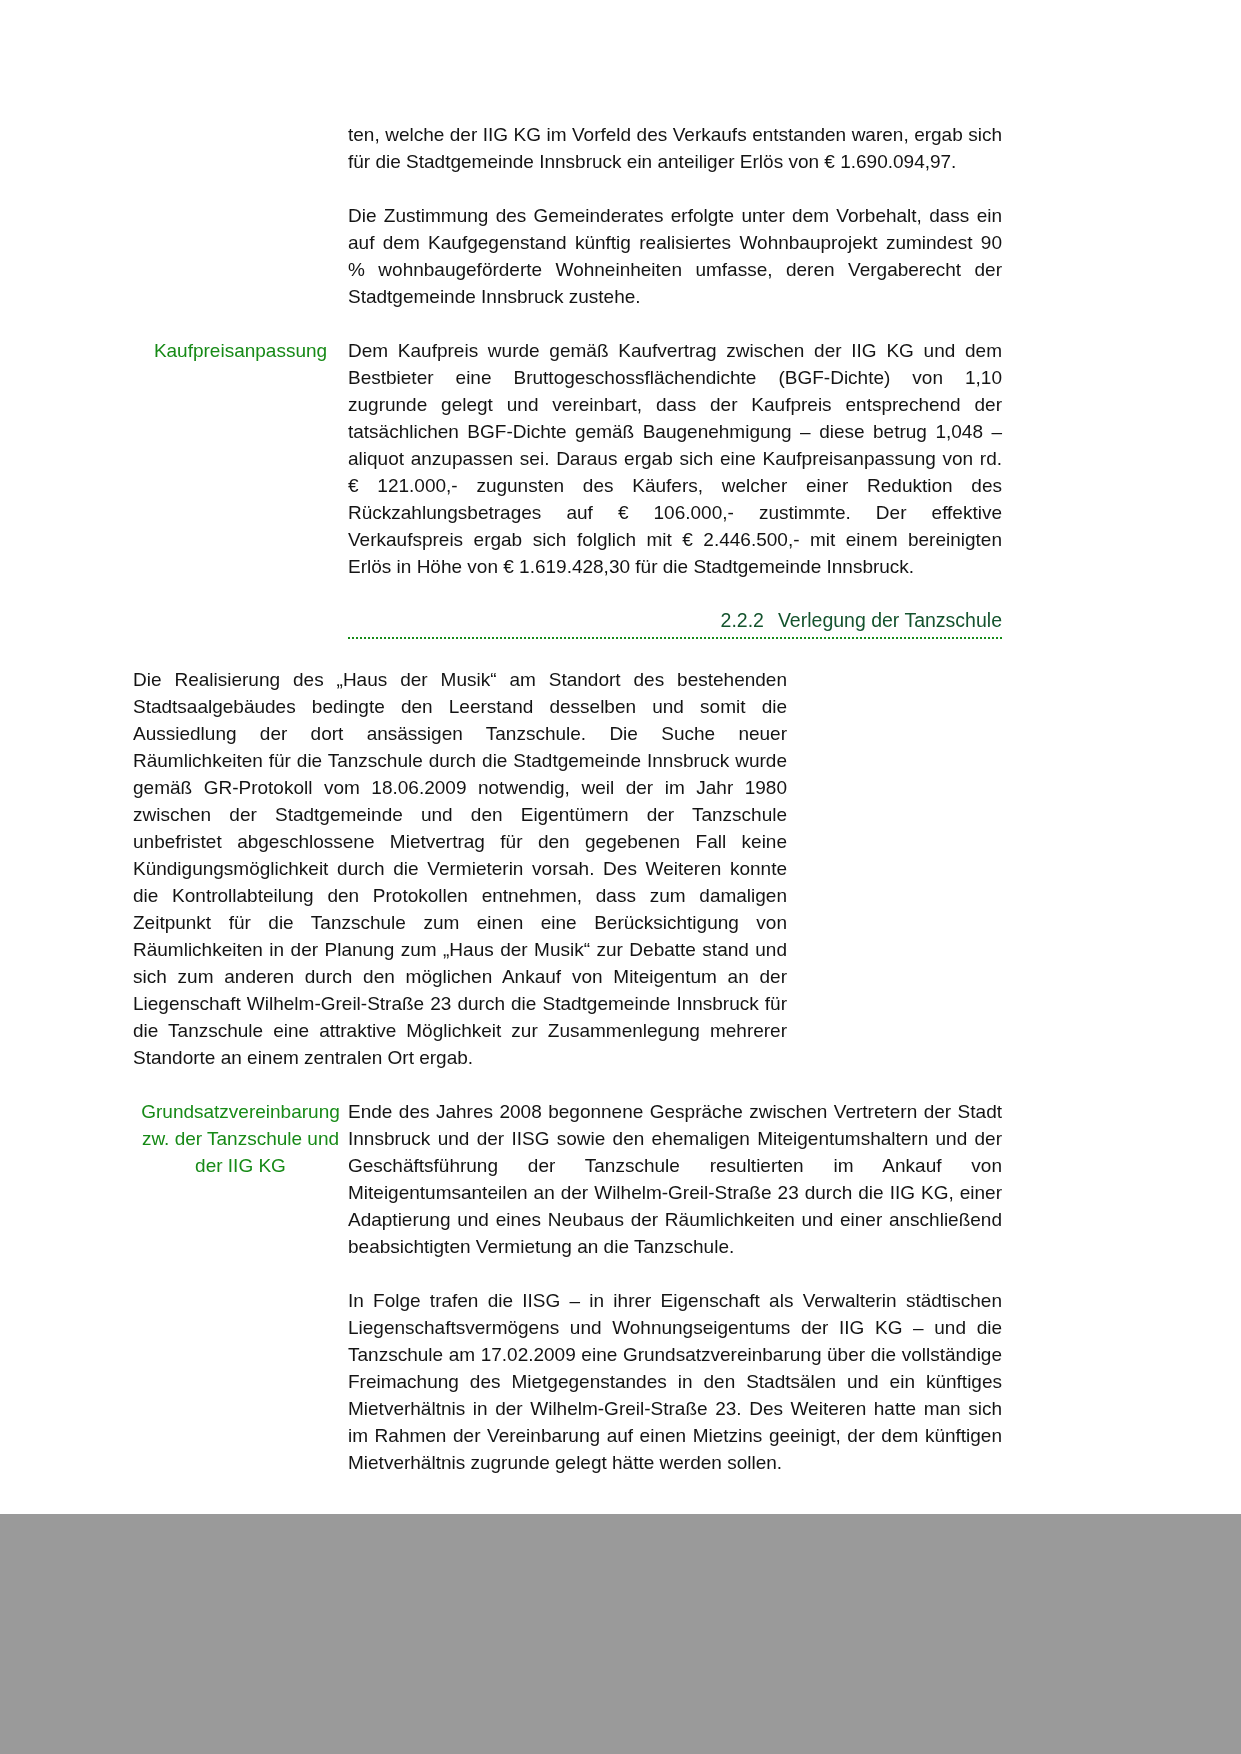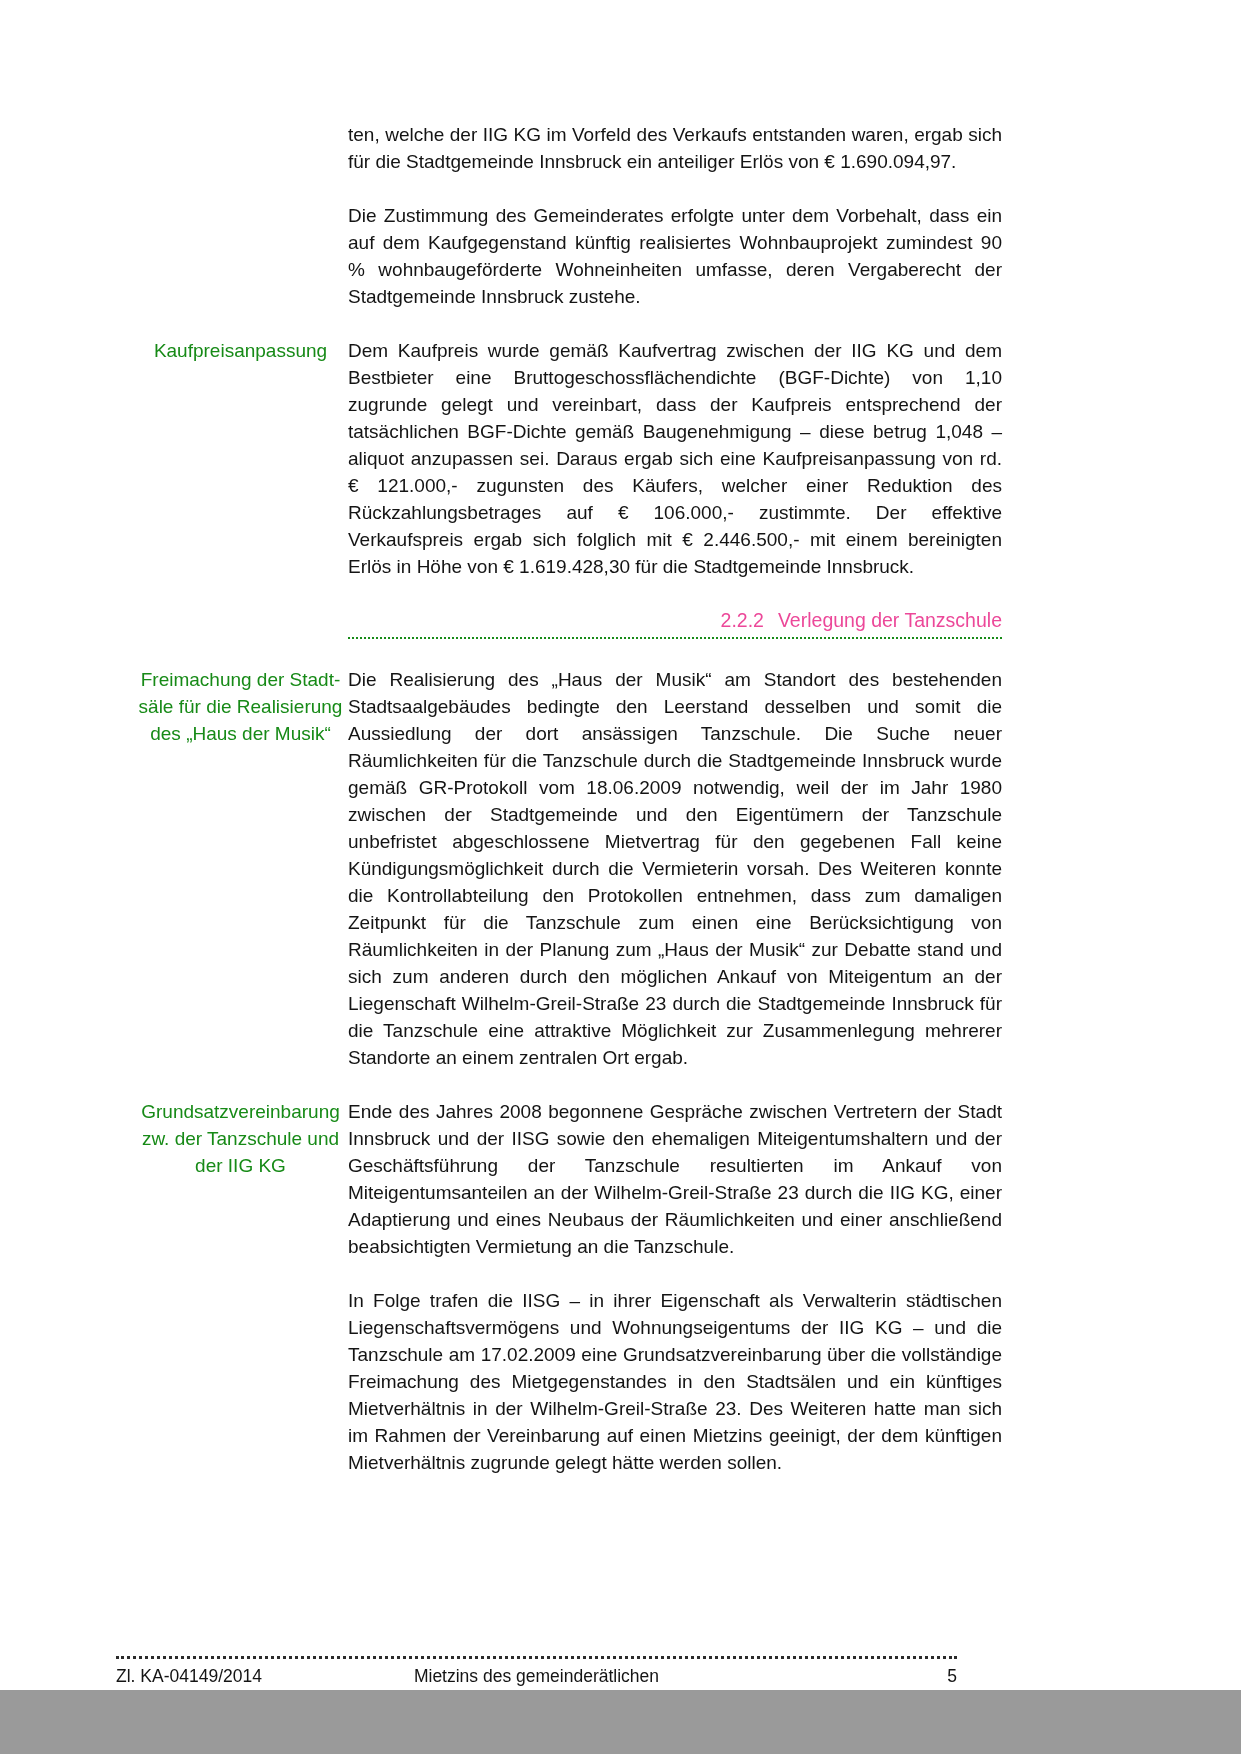--- a/index.html
+++ b/index.html
@@ -1,19 +1,19 @@
 <!DOCTYPE html>
 <html lang="de"><head>
 <meta charset="utf-8">
 <style>
   html, body { margin: 0; padding: 0; background: #9a9a9a; }
   .page {
     position: relative;
     width: 1241px;
-    height: 1690px;
+    height: 1514px;
     margin: 0 auto;
     background: #ffffff;
     font-family: "Liberation Sans", "DejaVu Sans", sans-serif;
     color: #141414;
     overflow: hidden;
   }
   .content {
     position: absolute;
     left: 133px;
     top: 121px;
@@ -41,21 +41,21 @@
   }
   p.body {
     margin: 0;
     font-size: 19px;
     line-height: 27px;
     text-align: justify;
     text-justify: inter-word;
   }
   .section-heading {
     text-align: right;
-    color: #ec4899;
+    color: #14532d;
     font-size: 19.5px;
     line-height: 27px;
     padding-bottom: 3px;
     border-bottom: 2px dotted #178a17;
   }
   .section-heading .sec-num { margin-right: 14px; }
   .footer {
     position: absolute;
     left: 116px;
     top: 1656px;
@@ -103,25 +103,20 @@
     <div class="row">
       <div class="note-col"></div>
       <div class="text-col">
         <div class="section-heading">
           <span class="sec-num">2.2.2</span><span>Verlegung der Tanzschule</span>
         </div>
       </div>
     </div>
 
     <div class="row">
-      <div class="note-col">
-        <div class="margin-note">Freimachung der Stadt-
-säle für die Realisierung
-des „Haus der Musik“</div>
-      </div>
       <div class="text-col">
         <p class="body">Die Realisierung des „Haus der Musik“ am Standort des bestehenden Stadtsaalgebäudes bedingte den Leerstand desselben und somit die Aussiedlung der dort ansässigen Tanzschule. Die Suche neuer Räumlichkeiten für die Tanzschule durch die Stadtgemeinde Innsbruck wurde gemäß GR-Protokoll vom 18.06.2009 notwendig, weil der im Jahr 1980 zwischen der Stadtgemeinde und den Eigentümern der Tanzschule unbefristet abgeschlossene Mietvertrag für den gegebenen Fall keine Kündigungsmöglichkeit durch die Vermieterin vorsah. Des Weiteren konnte die Kontrollabteilung den Protokollen entnehmen, dass zum damaligen Zeitpunkt für die Tanzschule zum einen eine Berücksichtigung von Räumlichkeiten in der Planung zum „Haus der Musik“ zur Debatte stand und sich zum anderen durch den möglichen Ankauf von Miteigentum an der Liegenschaft Wilhelm-Greil-Straße 23 durch die Stadtgemeinde Innsbruck für die Tanzschule eine attraktive Möglichkeit zur Zusammenlegung mehrerer Standorte an einem zentralen Ort ergab.</p>
       </div>
     </div>
 
     <div class="row">
       <div class="note-col">
         <div class="margin-note">Grundsatzvereinbarung
 zw. der Tanzschule und
 der IIG KG</div>

